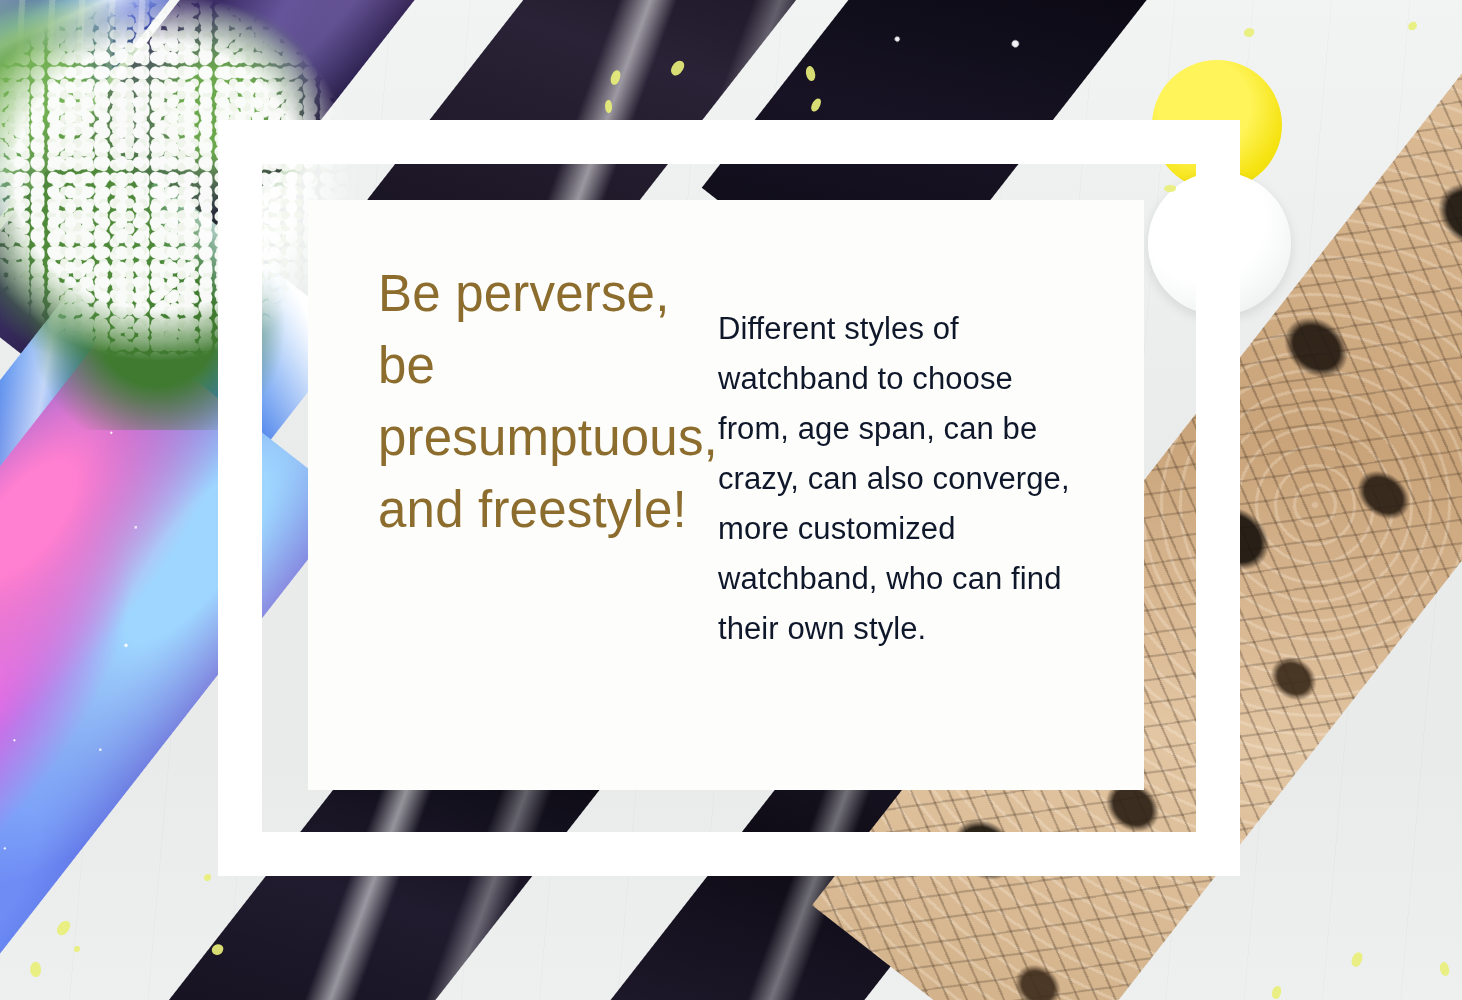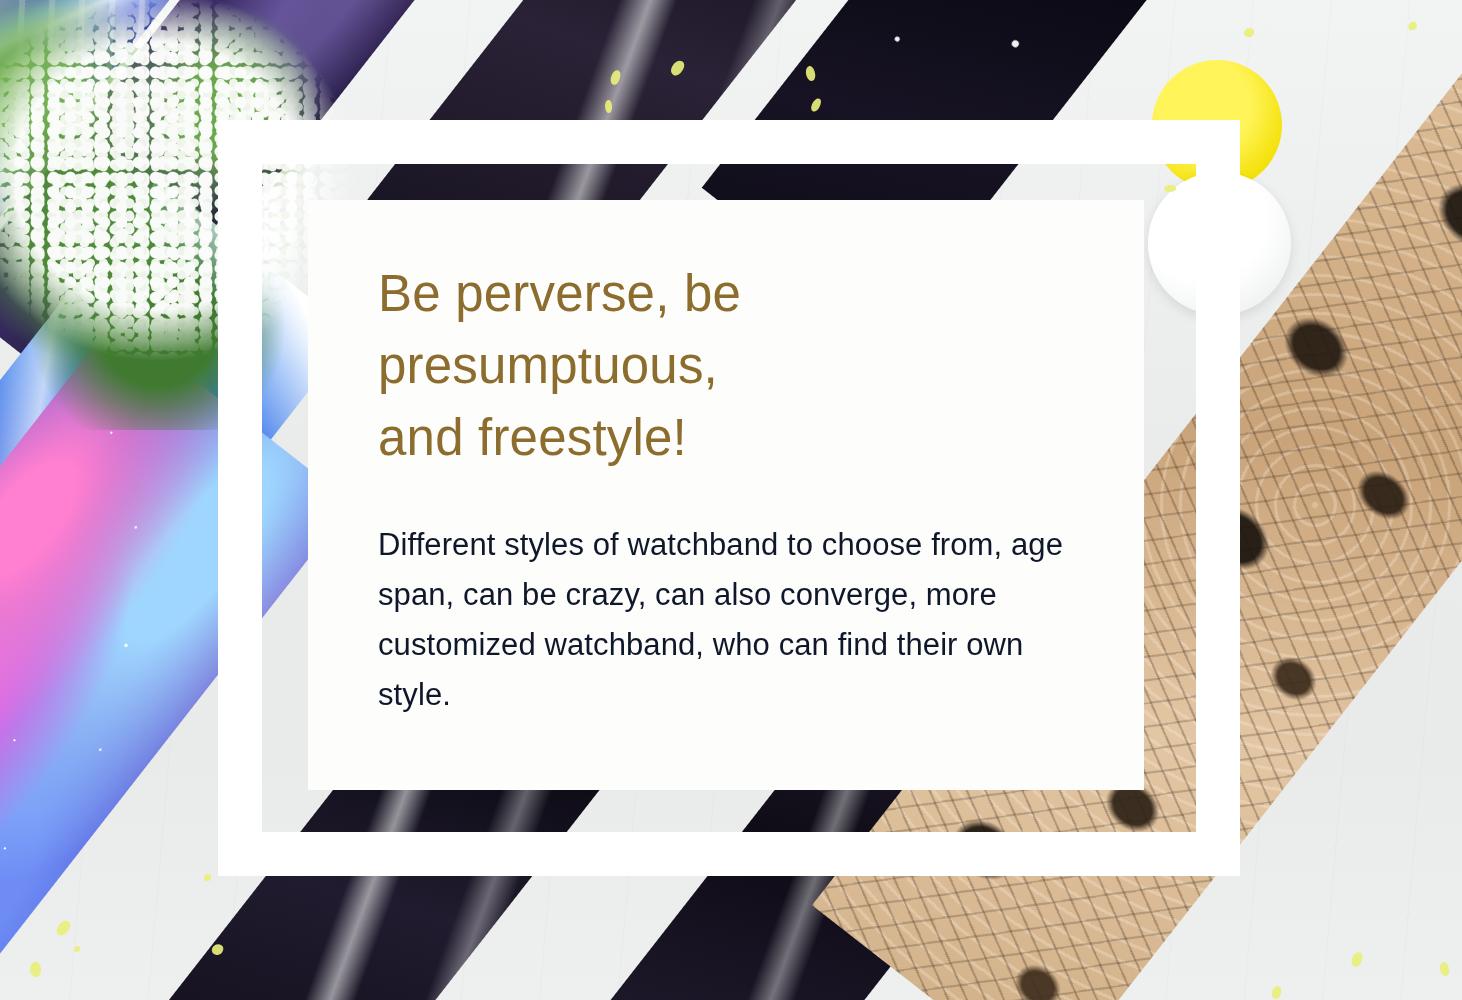--- a/index.html
+++ b/index.html
@@ -244,21 +244,21 @@
 
   
   .outer-frame{
     position:absolute;left:218px;top:120px;width:1022px;height:756px;
     border:44px solid #ffffff;box-sizing:border-box;
     background:transparent;
   }
   .inner-card{
     position:absolute;left:308px;top:200px;width:836px;height:590px;
     background:#fdfdfb;
-    display:flex;flex-direction:column;justify-content:flex-start;
+    display:flex;flex-direction:row;justify-content:flex-start;
     padding:58px 72px 40px 70px;box-sizing:border-box;
   }
 
   .headline{
     margin:0;
     font-size:51px;
     line-height:72px;
     font-weight:400;
     letter-spacing:.2px;
     color:#8c6d2e;

